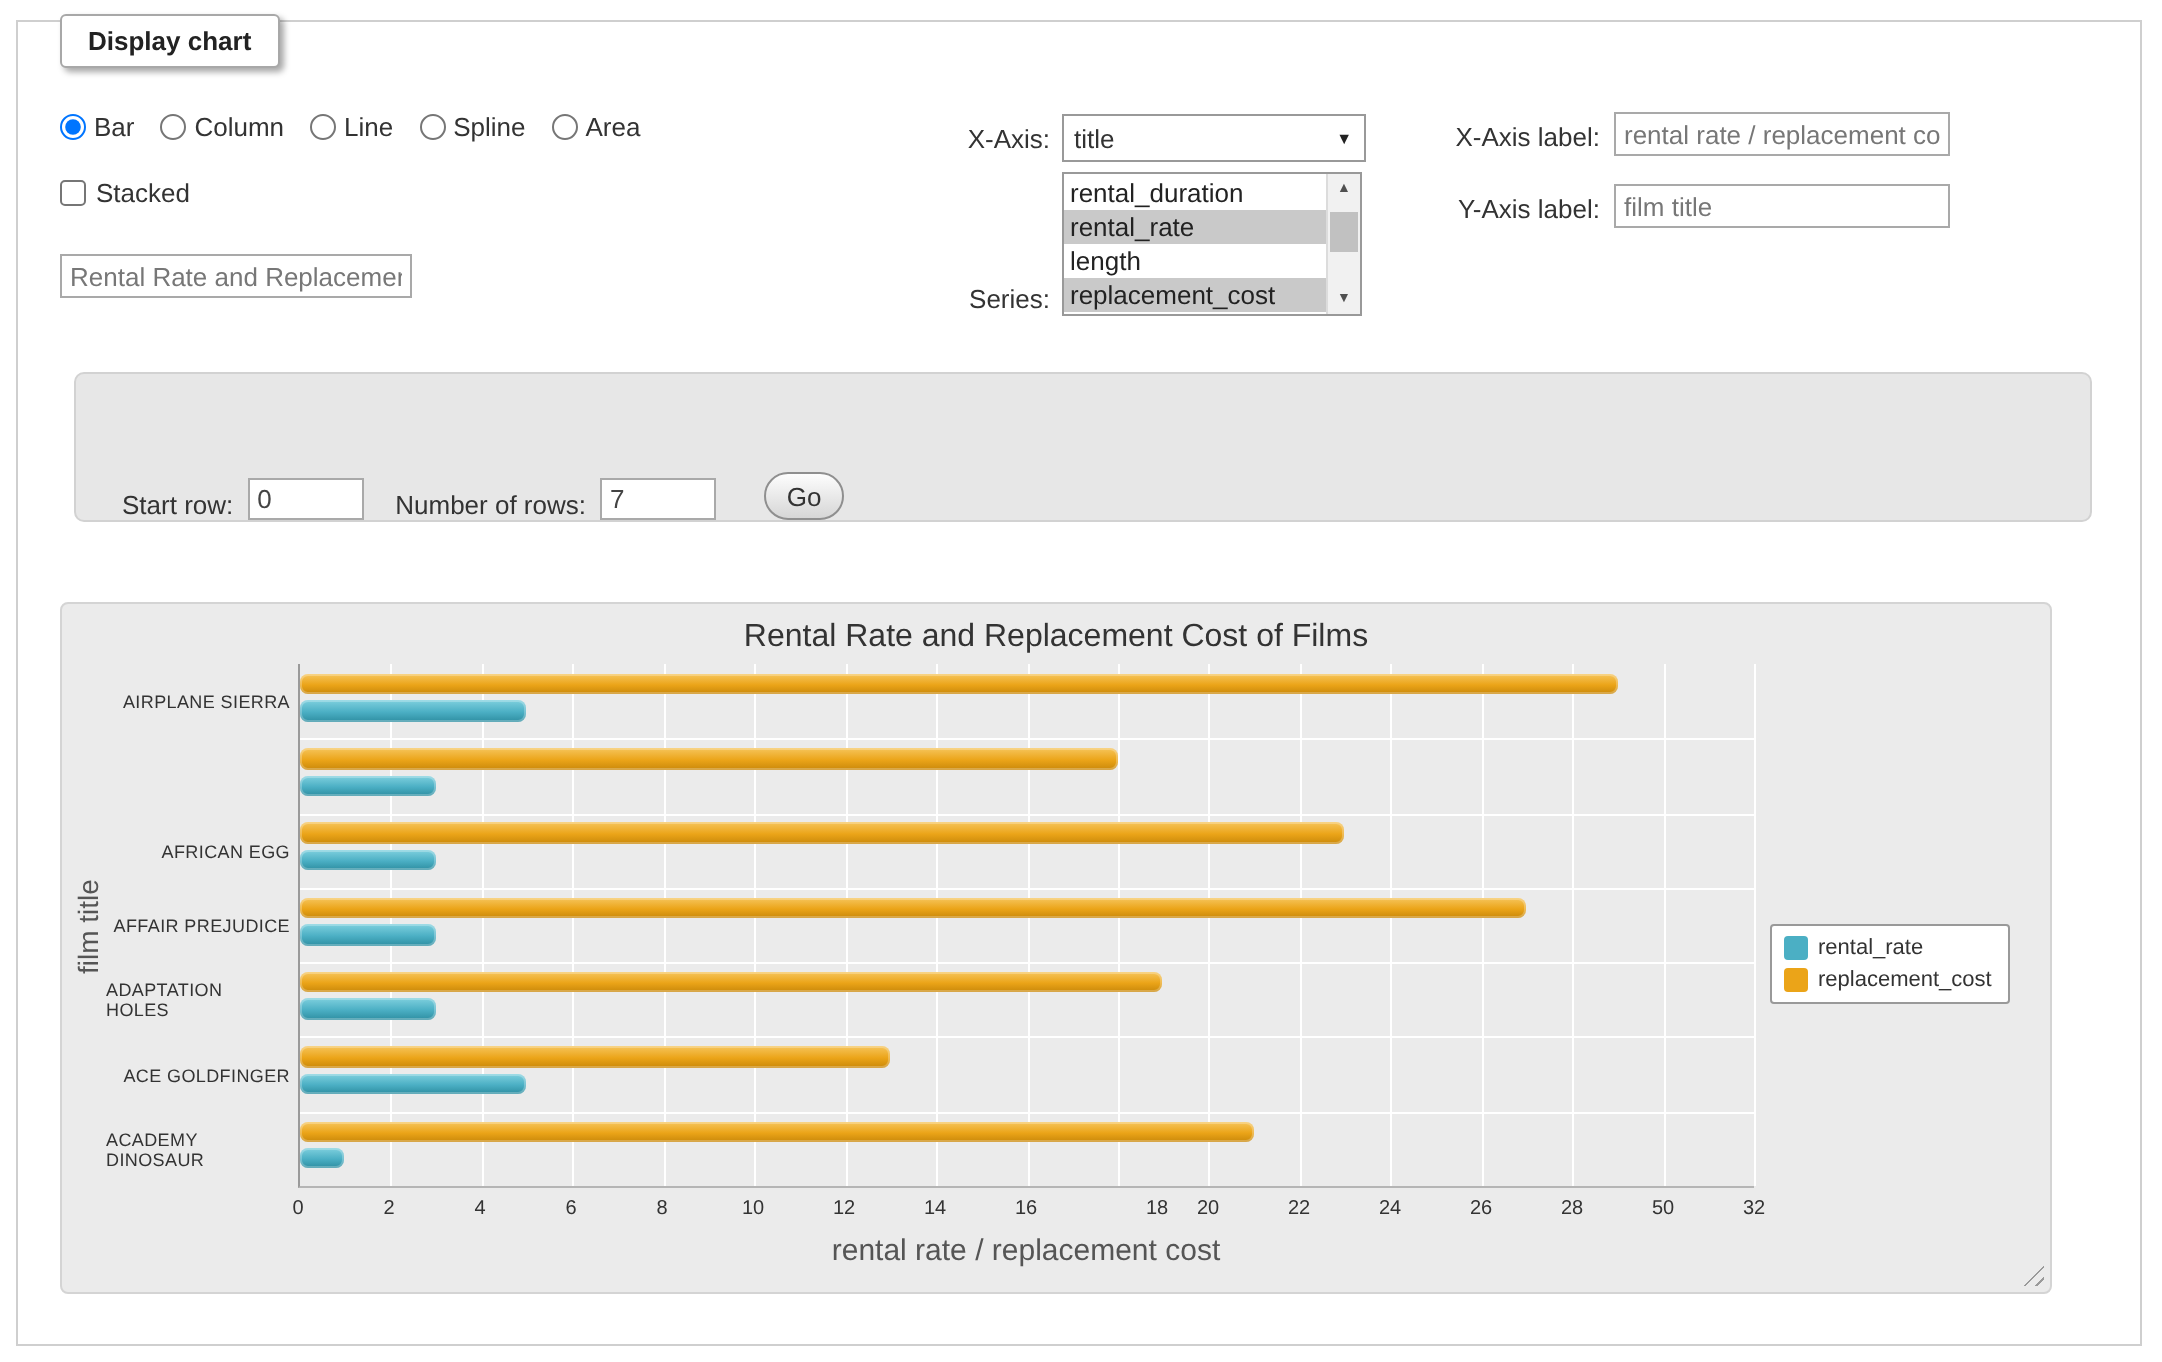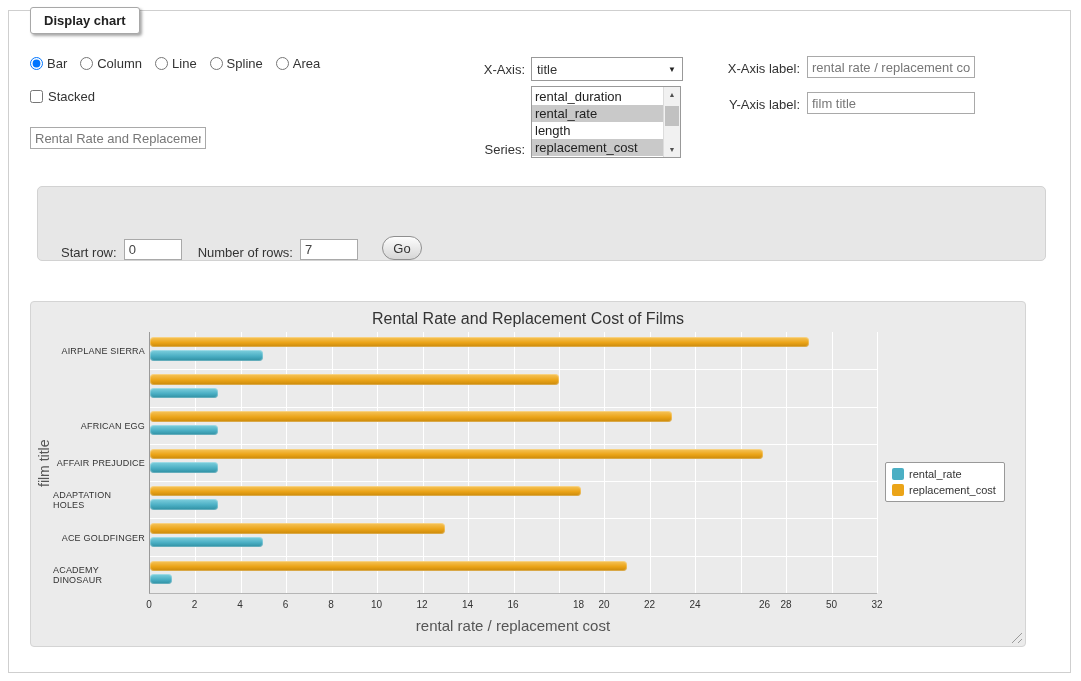--- a/index.html
+++ b/index.html
@@ -187,21 +187,21 @@
         <div class="tick-label" style="left: 18.75%;">6</div>
         <div class="tick-label" style="left: 25%;">8</div>
         <div class="tick-label" style="left: 31.25%;">10</div>
         <div class="tick-label" style="left: 37.5%;">12</div>
         <div class="tick-label" style="left: 43.75%;">14</div>
         <div class="tick-label" style="left: 50%;">16</div>
         <div class="tick-label" style="left: 56.25%; margin-left: 20px;">18</div>
         <div class="tick-label" style="left: 62.5%;">20</div>
         <div class="tick-label" style="left: 68.75%;">22</div>
         <div class="tick-label" style="left: 75%;">24</div>
-        <div class="tick-label" style="left: 81.25%; margin-left: 24px;">26</div>
+        <div class="tick-label" style="left: 81.25%;">26</div>
         <div class="tick-label" style="left: 87.5%;">28</div>
         <div class="tick-label" style="left: 93.75%;">50</div>
         <div class="tick-label" style="left: 100%;">32</div>
       </div>
     <div class="x-axis-title">rental rate / replacement cost</div>
     <div class="chart-legend" id="chart-legend">
         <div class="legend-item">
           <span class="legend-swatch" style="background: rgb(75, 175, 196);"></span>
           <span>rental_rate</span>
         </div>

